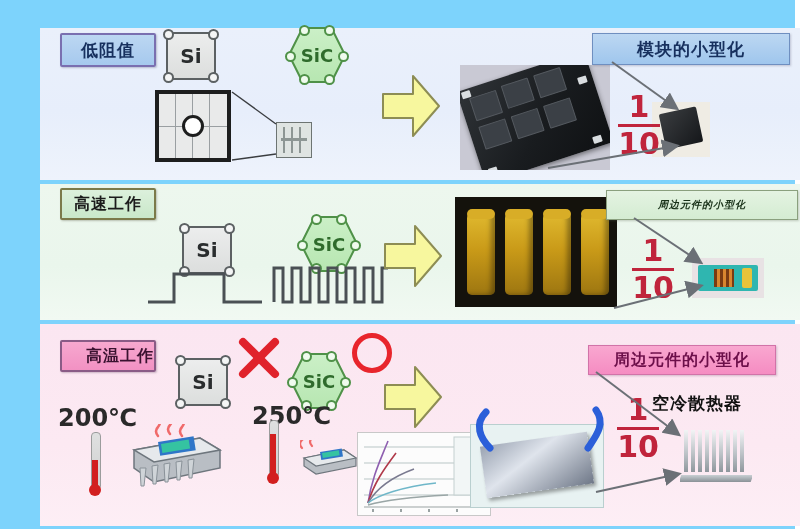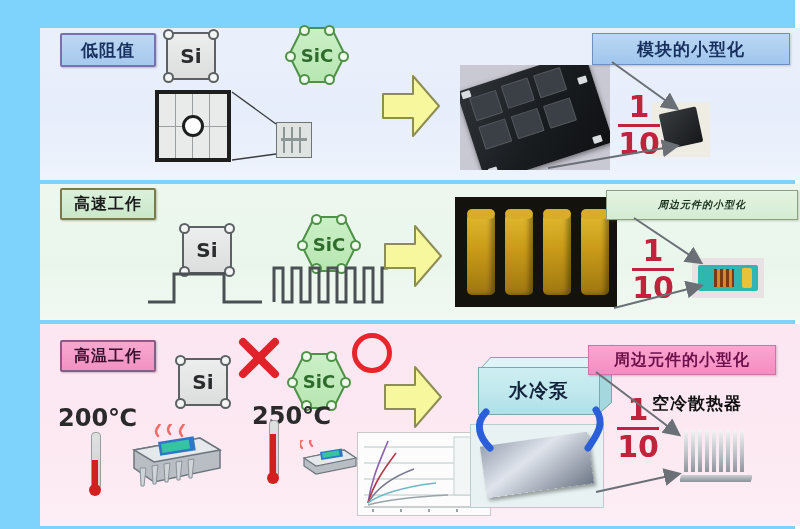--- a/index.html
+++ b/index.html
@@ -19,21 +19,21 @@
       background:linear-gradient(180deg,#bcd7f2 0%,#a6c9ee 100%);
       border:2px solid #7a6fb0;border-radius:2px;
       box-shadow:1px 1px 2px rgba(90,90,120,.35);}
   .tag-green{left:60px;top:188px;width:92px;height:28px;font-size:16px;color:#1b1b1b;
       background:linear-gradient(180deg,#dcf0dc 0%,#c9e8c9 100%);
       border:2px solid #7b7a4a;border-radius:2px;
       box-shadow:1px 1px 2px rgba(90,90,70,.35);}
   .tag-pink{left:60px;top:340px;width:92px;height:28px;font-size:16px;color:#3a1230;
       background:linear-gradient(180deg,#f7a8cf 0%,#f291c3 100%);
       border:2px solid #8a5b86;border-radius:2px;
-      box-shadow:1px 1px 2px rgba(110,80,110,.35);}
+      box-shadow:1px 1px 2px rgba(110,80,110,.35);justify-content:flex-end;}
 
   
   .rtag{position:absolute;display:flex;align-items:center;justify-content:center;
         font-weight:bold;white-space:nowrap;letter-spacing:1px;}
   .rtag-blue{left:592px;top:33px;width:196px;height:30px;font-size:17px;color:#17305e;
       background:linear-gradient(180deg,#bcd7f2 0%,#9fc6ed 100%);
       border:1px solid #6f8fc0;box-shadow:1px 1px 2px rgba(90,90,120,.3);}
   .rtag-green{left:606px;top:190px;width:190px;height:28px;font-size:10px;color:#183018;
       background:linear-gradient(180deg,#e4f3e2 0%,#d4ecd2 100%);
       border:1px solid #8aa07e;box-shadow:1px 1px 2px rgba(90,100,80,.3);font-style:italic;}
@@ -442,27 +442,20 @@
   <div class="bigarrow ba-3">
     <svg width="60" height="68" viewBox="0 0 60 68">
       <polygon points="2,22 32,22 32,4 58,34 32,64 32,46 2,46" fill="#f7f79e" stroke="#8d8d54" stroke-width="2" stroke-linejoin="round"></polygon>
     </svg>
   </div>
 
   <div class="coldplate">
     <span class="plate"></span>
   </div>
 
-  <div class="pumpbox">
-    <span class="top"></span>
-    <span class="side"></span>
-    <span class="front">
-      <span>水冷泵</span>
-    </span>
-  </div>
 
   <div class="rtag rtag-pink">
     <span>周边元件的小型化</span>
   </div>
 
   <div class="plain-label air-cooler">空冷散热器</div>
 
   <div class="heatsink-photo photo">
     <span class="fin" style="left:4px;"></span>
     <span class="fin" style="left:11px;"></span>

